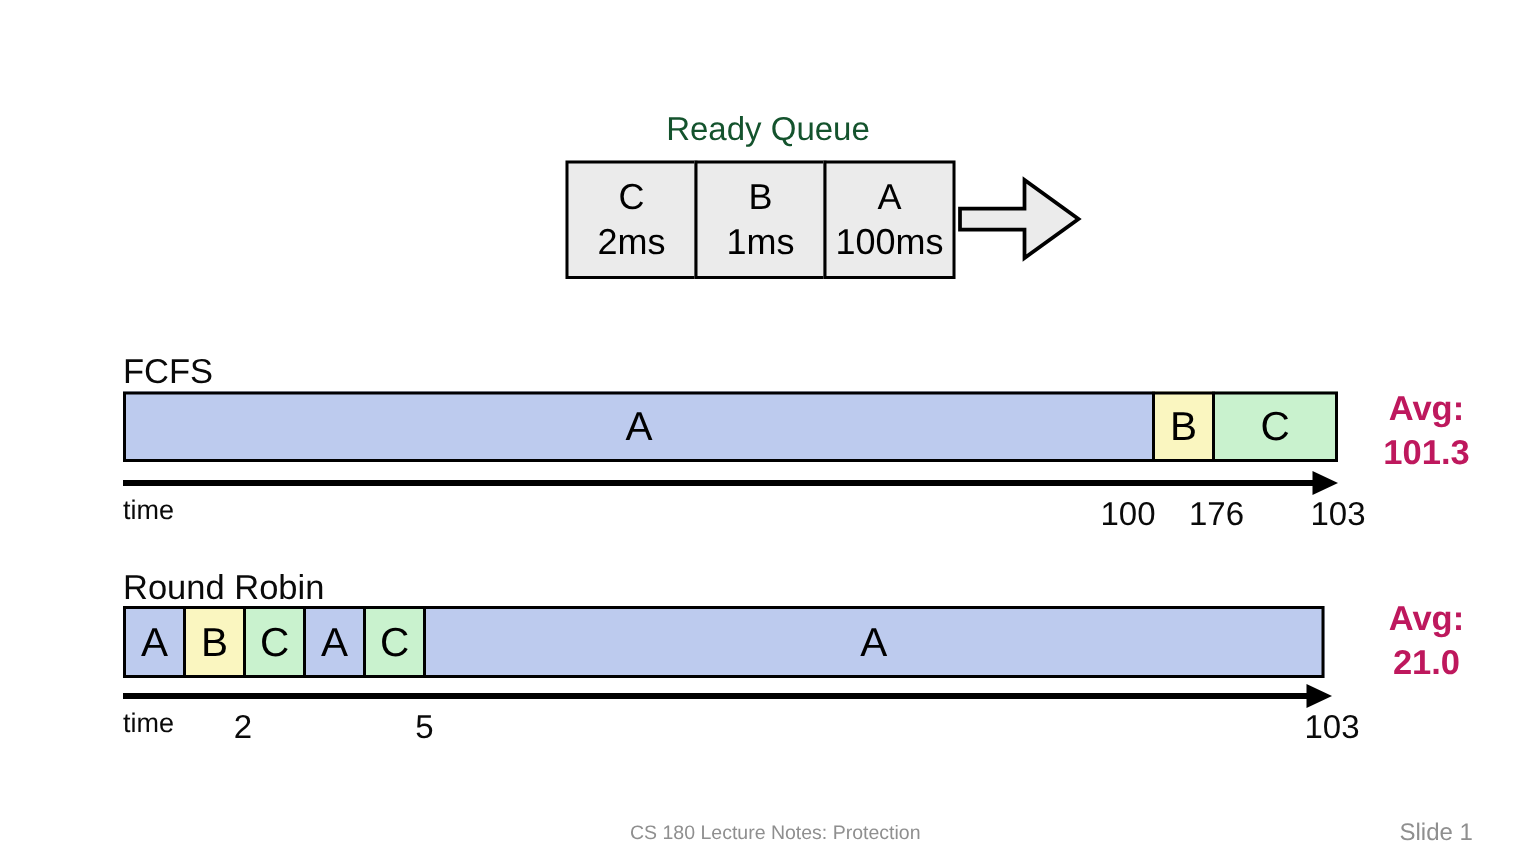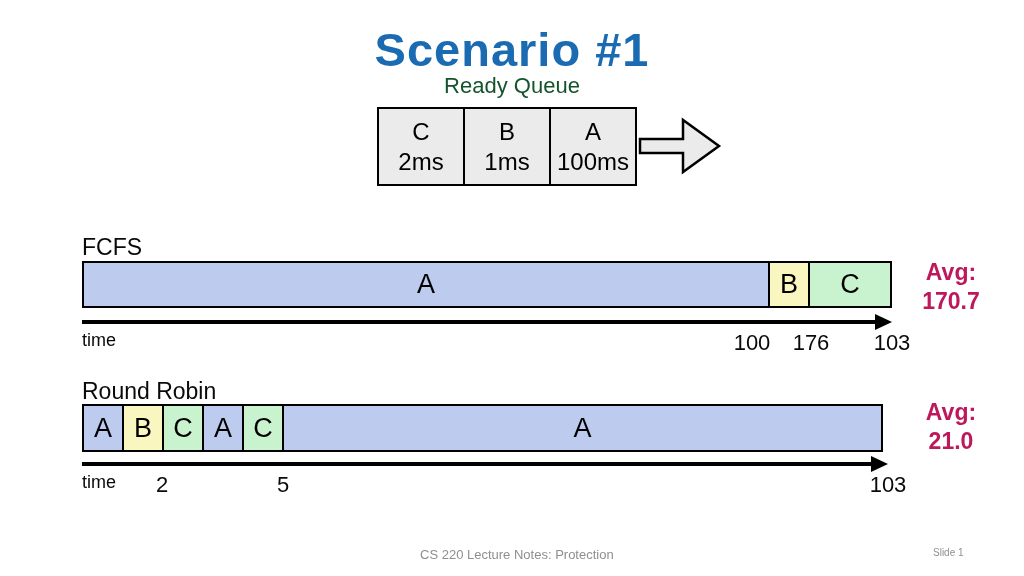--- a/index.html
+++ b/index.html
@@ -43,28 +43,27 @@
     border-left:17px solid #000; border-top:8px solid transparent; border-bottom:8px solid transparent;
   }
   .tick { position:absolute; font-size:22px; color:#0a0a0a; transform:translateX(-50%); white-space:nowrap; }
   .time-label { position:absolute; left:82px; font-size:18px; color:#0a0a0a; }
 
   .avg {
     position:absolute; left:912px; width:78px; text-align:center;
     color:#be185d; font-weight:bold; font-size:23px; line-height:29px;
   }
   .footer-center { position:absolute; left:420px; top:547px; font-size:13px; color:#8f8f8f; }
-  .footer-right  { position:absolute; left:933px; top:547px; font-size:10px; color:#8f8f8f; }
+  .footer-right  { position:absolute; left:933px; top:547px; font-size:16px; color:#8f8f8f; }
 </style>
 </head>
 <body>
 
 <div class="slide">
 
-  <div class="title">Scenario #1</div>
   <div class="rq-title">Ready Queue</div>
 
   <div class="queue">
     <div class="qbox">
       <span>C</span>
       <span>2ms</span>
     </div>
     <div class="qbox">
       <span>B</span>
       <span>1ms</span>
@@ -90,21 +89,21 @@
   <div class="axis-line" style="left:82px; top:320px; width:794px;"></div>
   <div class="axis-head" style="left:875px; top:314px;"></div>
 
   <div class="time-label" style="top:330px;">time</div>
   <div class="tick" style="left:752px; top:330px;">100</div>
   <div class="tick" style="left:811px; top:330px;">176</div>
   <div class="tick" style="left:892px; top:330px;">103</div>
 
   <div class="avg" style="top:258px;">
     <div>Avg:</div>
-    <div>170.7</div>
+    <div>101.3</div>
   </div>
 
   <div class="sec-label" style="top:378px;">Round Robin</div>
 
   <div class="bar" style="top:404px; height:48px;">
     <div class="seg p-a" style="width:42px;">A</div>
     <div class="seg p-b" style="width:42px;">B</div>
     <div class="seg p-c" style="width:42px;">C</div>
     <div class="seg p-a" style="width:42px;">A</div>
     <div class="seg p-c" style="width:42px;">C</div>
@@ -117,16 +116,16 @@
   <div class="time-label" style="top:472px;">time</div>
   <div class="tick" style="left:162px; top:472px;">2</div>
   <div class="tick" style="left:283px; top:472px;">5</div>
   <div class="tick" style="left:888px; top:472px;">103</div>
 
   <div class="avg" style="top:398px;">
     <div>Avg:</div>
     <div>21.0</div>
   </div>
 
-  <div class="footer-center">CS 220 Lecture Notes: Protection</div>
+  <div class="footer-center">CS 180 Lecture Notes: Protection</div>
   <div class="footer-right">Slide 1</div>
 
 </div>
 
 </body></html>

